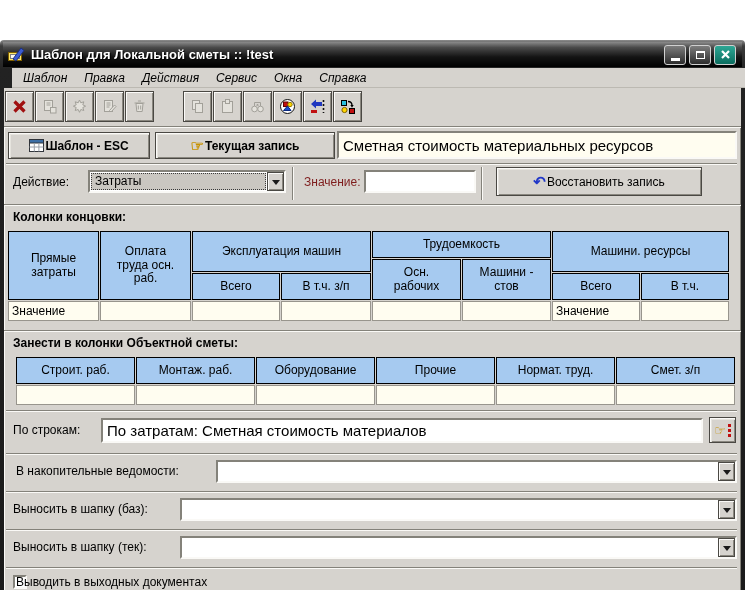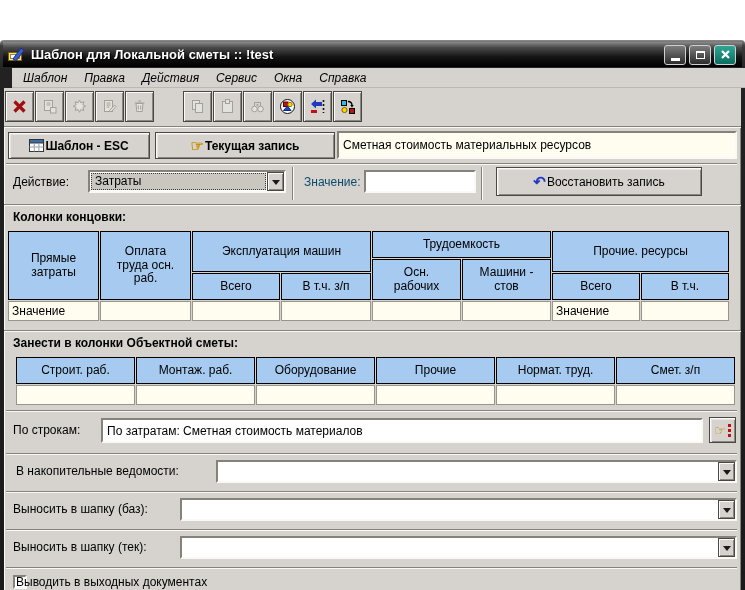--- a/index.html
+++ b/index.html
@@ -43,28 +43,28 @@
              background:#D6D3CE; border-top:1px solid #84827A;
              box-shadow: inset 0 1px 0 #FAF9F6, inset 1px 0 0 #FAF9F6, inset -1px 0 0 #84827A; }
 
   .btn3d { position:absolute; background:#D6D3CE; border:1px solid #4a4843;
            box-shadow: inset 1px 1px 0 #FBFAF8, inset 2px 2px 0 #E6E4DE, inset -1px -1px 0 #8A877F;
            display:flex; align-items:center; justify-content:center; gap:1px;
            font-size:12px; cursor:default; }
   .bold { font-weight:bold; }
 
   .sk { border:2px solid; border-color:#84827A #FAF9F6 #FAF9F6 #84827A; }
-  .field { position:absolute; font-family:"Liberation Sans",sans-serif; font-size:12px;
+  .field { position:absolute; font-family:"Liberation Sans",sans-serif; font-size:15px;
            padding:1px 4px; outline:none; }
   .gh { position:absolute; left:2px; width:731px; height:2px;
         border-top:1px solid #84827A; border-bottom:1px solid #FAF9F6; }
   .gv { position:absolute; width:2px; border-left:1px solid #84827A; border-right:1px solid #FAF9F6; }
 
   .lbl { position:absolute; font-size:12px; white-space:nowrap; }
-  .lbl.dis { color:#0c4a6e; }
+  .lbl.dis { color:#7f1d1d; }
 
   .band { position:absolute; left:0; width:737px; height:25px; border-top:1px solid #84827A;
           box-shadow: inset 0 1px 0 #FAF9F6; display:flex; align-items:center;
           font-weight:bold; padding-left:9px; font-size:12px; }
 
   
   .combo { position:absolute; height:23px; background:#fff; display:flex;
            border:2px solid; border-color:#84827A #FAF9F6 #FAF9F6 #84827A; }
   .combo-val { flex:1; margin:1px; padding:0 3px; font-size:12px; line-height:15px;
                overflow:hidden; white-space:nowrap; }
@@ -251,21 +251,21 @@
 затраты</span>
       <span class="hc" style="grid-column:2; grid-row:1 / span 3;">Оплата
 труда осн.
 раб.</span>
       <span class="hc" style="grid-column:3 / span 2; grid-row:1 / span 2;">Эксплуатация машин</span>
       <span class="hc" style="grid-column:5 / span 2; grid-row:1;">Трудоемкость</span>
       <span class="hc" style="grid-column:5; grid-row:2 / span 2;">Осн.
 рабочих</span>
       <span class="hc" style="grid-column:6; grid-row:2 / span 2;">Машини -
 стов</span>
-      <span class="hc" style="grid-column:7 / span 2; grid-row:1 / span 2;">Прочие. ресурсы</span>
+      <span class="hc" style="grid-column:7 / span 2; grid-row:1 / span 2;">Машини. ресурсы</span>
       <span class="hc" style="grid-column:3; grid-row:3;">Всего</span>
       <span class="hc" style="grid-column:4; grid-row:3;">В т.ч. з/п</span>
       <span class="hc" style="grid-column:7; grid-row:3;">Всего</span>
       <span class="hc" style="grid-column:8; grid-row:3;">В т.ч.</span>
       <span class="dc" style="grid-column:1; grid-row:4;">Значение</span>
       <span class="dc" style="grid-column:2; grid-row:4;"></span>
       <span class="dc" style="grid-column:3; grid-row:4;"></span>
       <span class="dc" style="grid-column:4; grid-row:4;"></span>
       <span class="dc" style="grid-column:5; grid-row:4;"></span>
       <span class="dc" style="grid-column:6; grid-row:4;"></span>

